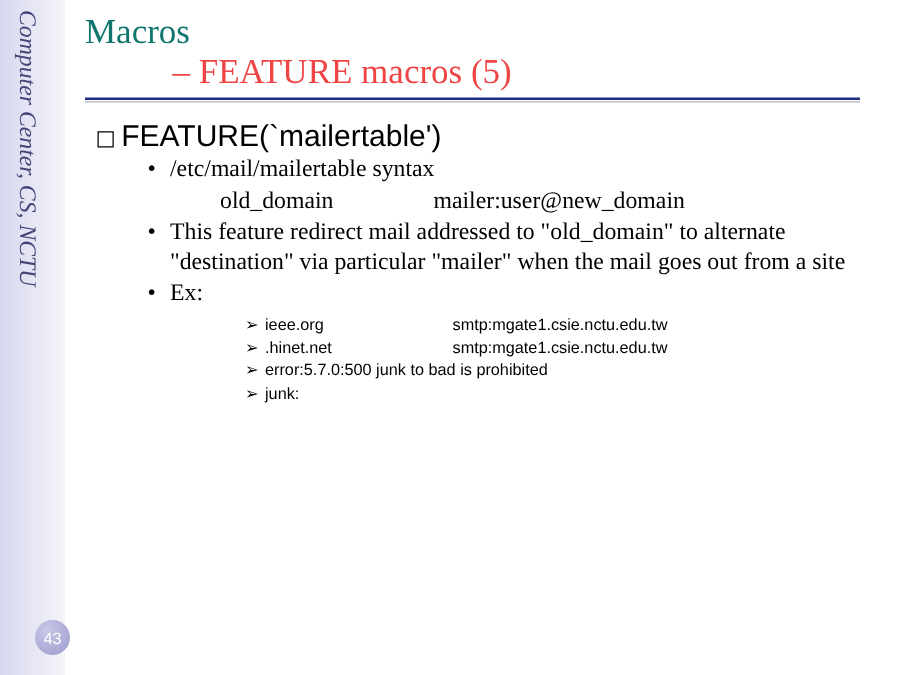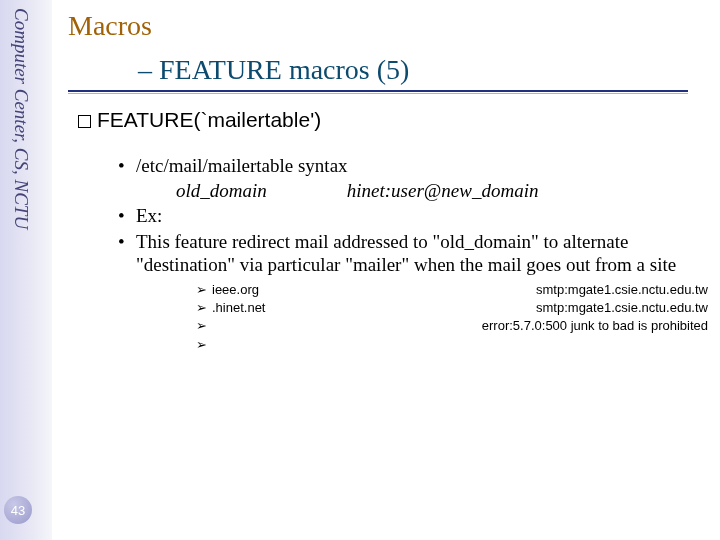--- a/index.html
+++ b/index.html
@@ -29,50 +29,50 @@
     .side-text-inner {
       writing-mode: vertical-rl;
       font-family: "Times New Roman", serif;
       font-style: italic;
       font-size: 19px;
       color: #444478;
       white-space: nowrap;
     }
     .page-num {
       position: absolute;
-      left: 4px;
+      left: 28px;
       bottom: 16px;
       width: 28px;
       height: 28px;
       border-radius: 50%;
       background: radial-gradient(circle at 35% 30%, #c8c8e8, #9a9acc);
       color: #fff;
       font-family: Arial, sans-serif;
       font-size: 13px;
       display: flex;
       align-items: center;
       justify-content: center;
     }
     .content {
       position: absolute;
       left: 68px;
       top: 10px;
       right: 12px;
     }
     .title-line1 {
       font-size: 28px;
-      color: #a16207;
+      color: #0f766e;
       font-family: "Times New Roman", serif;
     }
     .title-line2 {
       font-size: 28px;
-      color: #0c4a6e;
+      color: #ef4444;
       font-family: "Times New Roman", serif;
       padding-left: 70px;
-      margin-top: 12px;
+      margin-top: 0;
     }
     .title-underline {
       border-bottom: 2px solid #203080;
       width: 620px;
       margin-top: 4px;
       position: relative;
     }
     .title-underline::after {
       content: "";
       position: absolute;
@@ -80,34 +80,34 @@
       right: 0;
       top: 3px;
       border-bottom: 1px solid #b0b0d0;
     }
     .sect {
       margin-top: 16px;
       padding-left: 10px;
     }
     .sect-head {
       font-family: Arial, Helvetica, sans-serif;
-      font-size: 21px;
+      font-size: 24px;
       color: #000;
     }
     .sq {
       display: inline-block;
       width: 13px;
       height: 13px;
       border: 1.5px solid #000;
       margin-right: 6px;
       position: relative;
       top: 1px;
     }
     .bullets {
-      margin-top: 22px;
+      margin-top: 0;
       padding-left: 40px;
     }
     .bullet {
       font-size: 19px;
       color: #000;
       margin-bottom: 2px;
       position: relative;
       padding-left: 18px;
       line-height: 1.25;
     }
@@ -115,40 +115,40 @@
       content: "•";
       position: absolute;
       left: 0;
       top: 0;
     }
     .syntax-line {
       font-size: 19px;
       padding-left: 58px;
       margin-bottom: 2px;
     }
-    .syntax-line .ital { font-style: italic; }
+    .syntax-line .ital { }
     .syntax-gap { display: inline-block; width: 80px; }
     .sub {
       margin-top: 4px;
       padding-left: 78px;
     }
     .sub-row {
       font-family: Arial, Helvetica, sans-serif;
       font-size: 13px;
       color: #000;
       line-height: 1.4;
       display: flex;
     }
     .sub-row .arrow {
       color: #000;
       width: 16px;
       flex: 0 0 16px;
     }
     .sub-row .c1 { width: 150px; flex: 0 0 150px; }
-    .sub-row .c2 { flex: 1; text-align: right; }
+    .sub-row .c2 { flex: 1; }
   </style>
 </head>
 <body>
 
 <div class="sidebar">
   <div class="side-text-wrap">
     <div class="side-text-inner">Computer Center, CS, NCTU</div>
   </div>
   <div class="page-num">
     <span>43</span>
@@ -163,46 +163,47 @@
   <div class="sect">
     <div class="sect-head">
       <span class="sq"></span><span>FEATURE(`mailertable')</span>
     </div>
     <div class="bullets">
 
       <div class="bullet">
         <span>/etc/mail/mailertable syntax</span>
       </div>
       <div class="syntax-line">
-        <span class="ital">old_domain</span><span class="syntax-gap"></span><span class="ital">hinet:user@new_domain</span>
+        <span class="ital">old_domain</span><span class="syntax-gap"></span><span class="ital">mailer:user@new_domain</span>
+      </div>
+
+      <div class="bullet">
+        <span>This feature redirect mail addressed to "old_domain" to alternate "destination" via particular "mailer" when the mail goes out from a site</span>
       </div>
 
       <div class="bullet">
         <span>Ex:</span>
       </div>
 
-      <div class="bullet">
-        <span>This feature redirect mail addressed to "old_domain" to alternate "destination" via particular "mailer" when the mail goes out from a site</span>
-      </div>
-
       <div class="sub">
         <div class="sub-row">
           <span class="arrow">➢</span>
           <span class="c1">ieee.org</span>
           <span class="c2">smtp:mgate1.csie.nctu.edu.tw</span>
         </div>
         <div class="sub-row">
           <span class="arrow">➢</span>
           <span class="c1">.hinet.net</span>
           <span class="c2">smtp:mgate1.csie.nctu.edu.tw</span>
         </div>
         <div class="sub-row">
           <span class="arrow">➢</span>
           <span class="c2">error:5.7.0:500 junk to bad is prohibited</span>
         </div>
         <div class="sub-row">
           <span class="arrow">➢</span>
+          <span class="c2">junk:</span>
         </div>
       </div>
 
     </div>
   </div>
 </div>
 
 </body></html>

